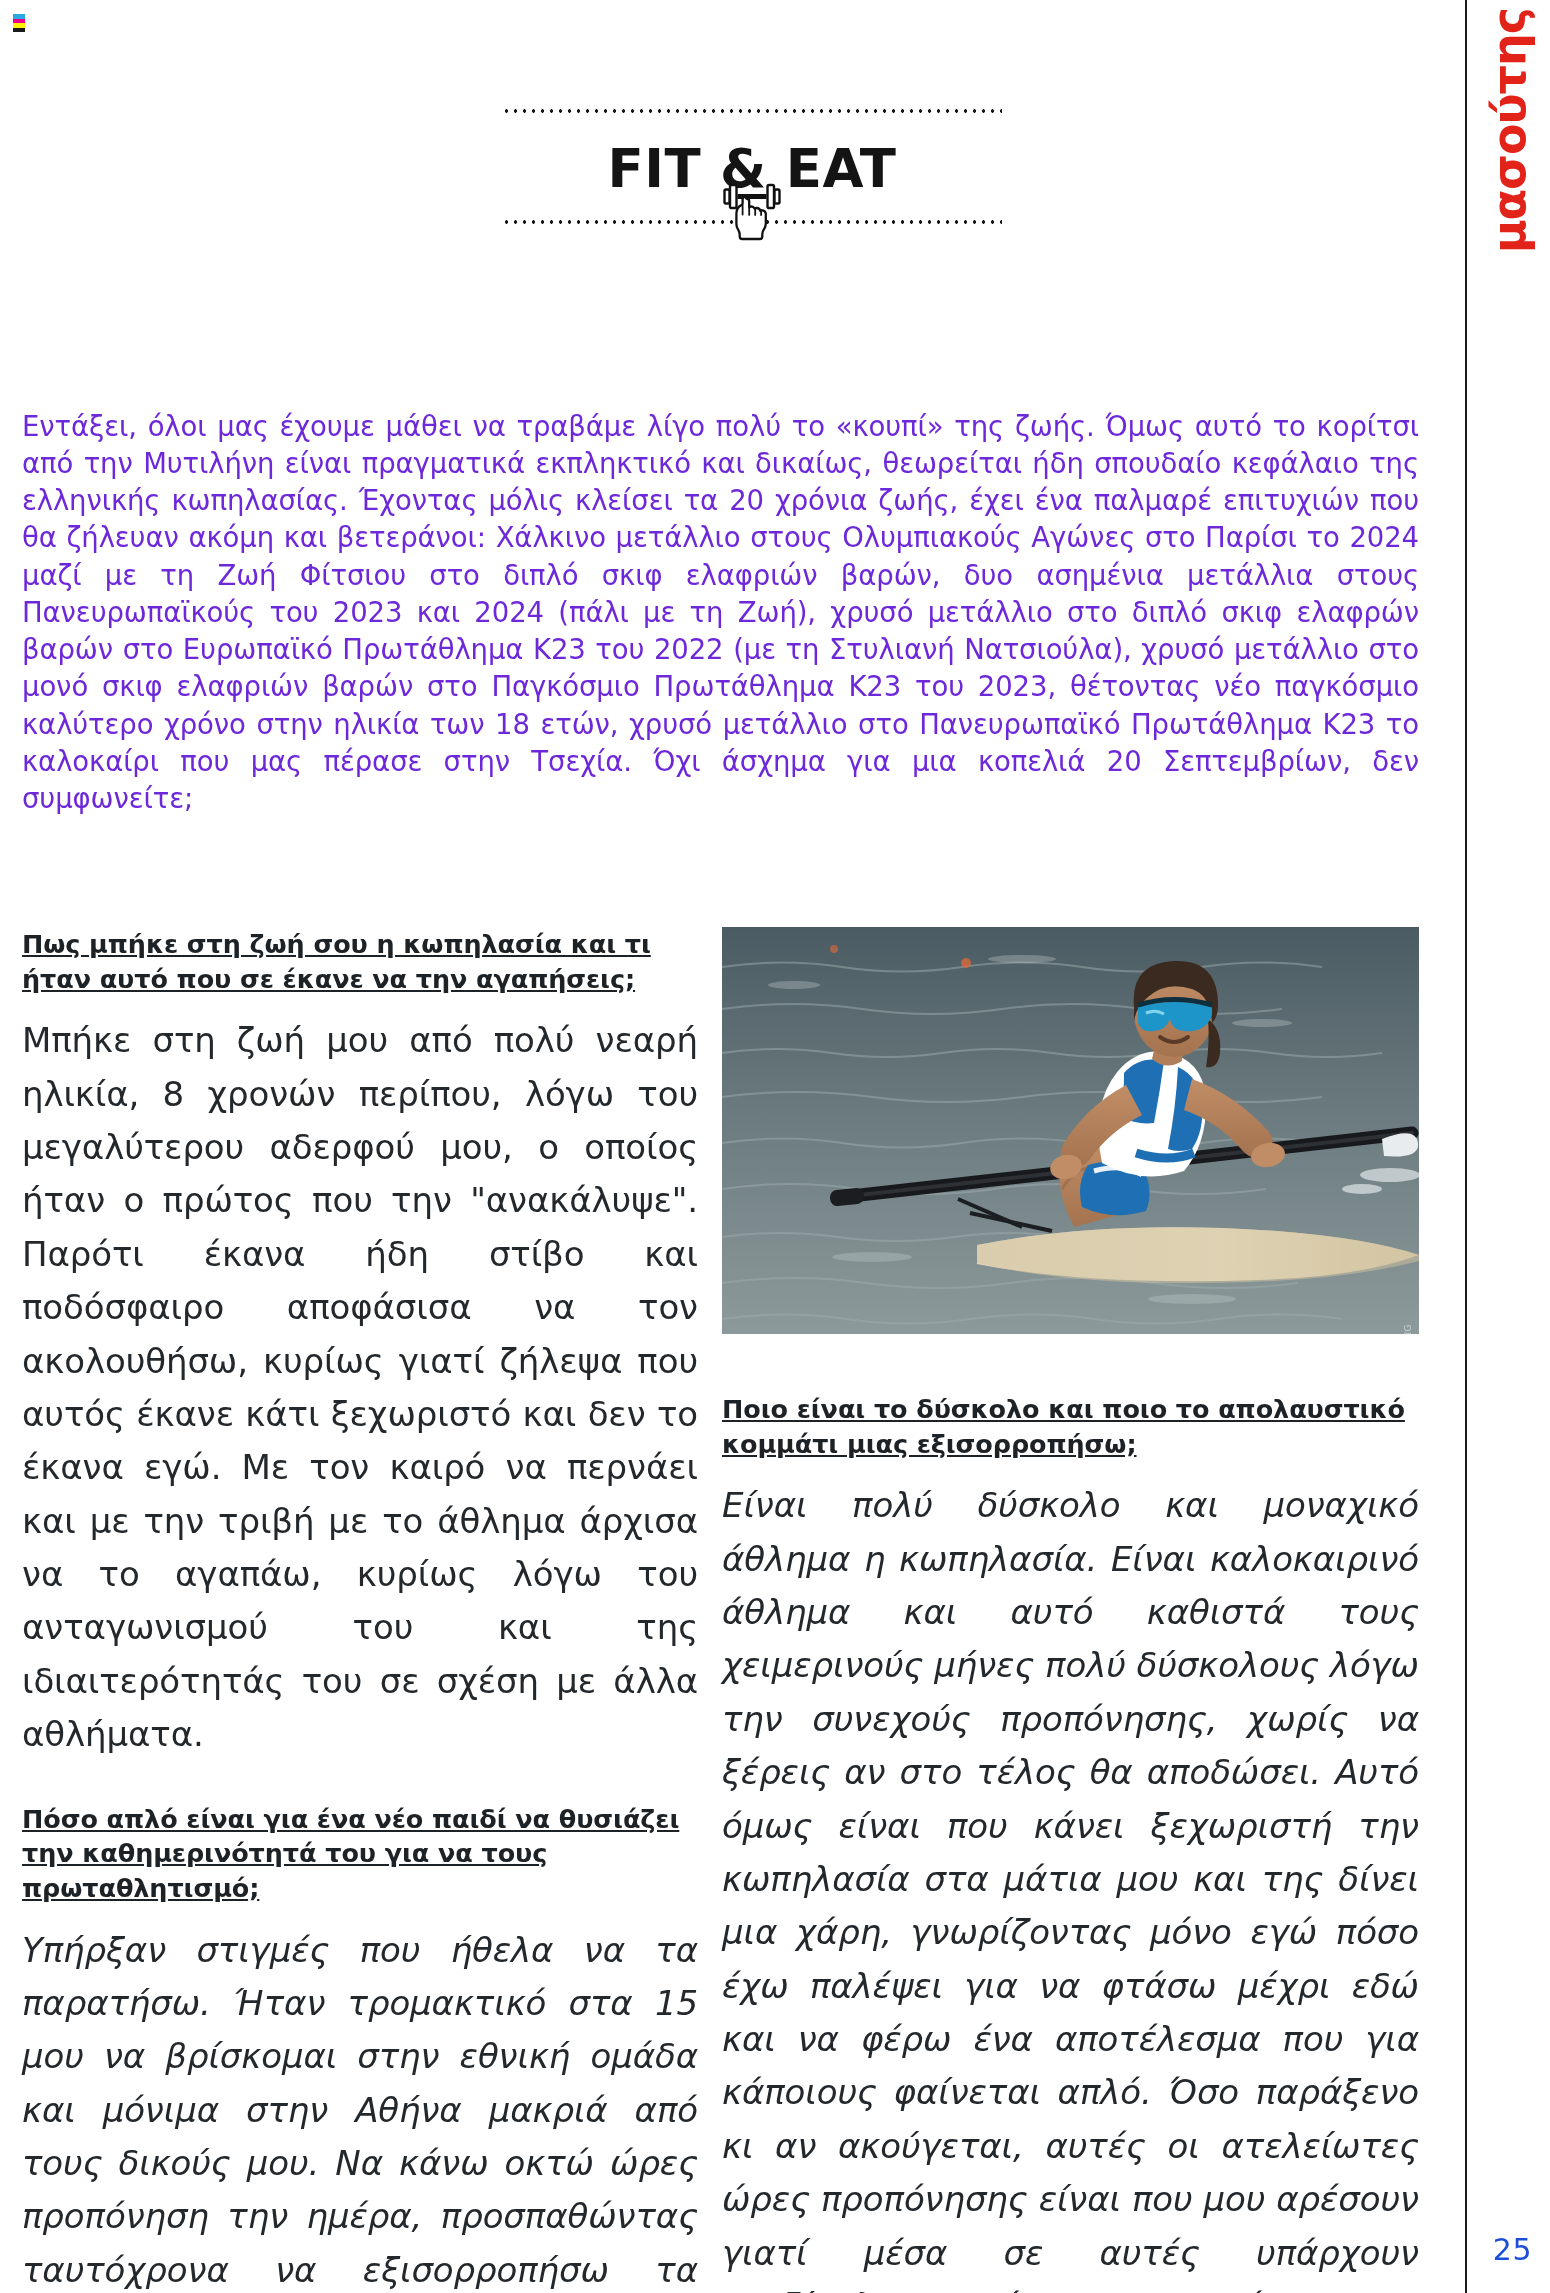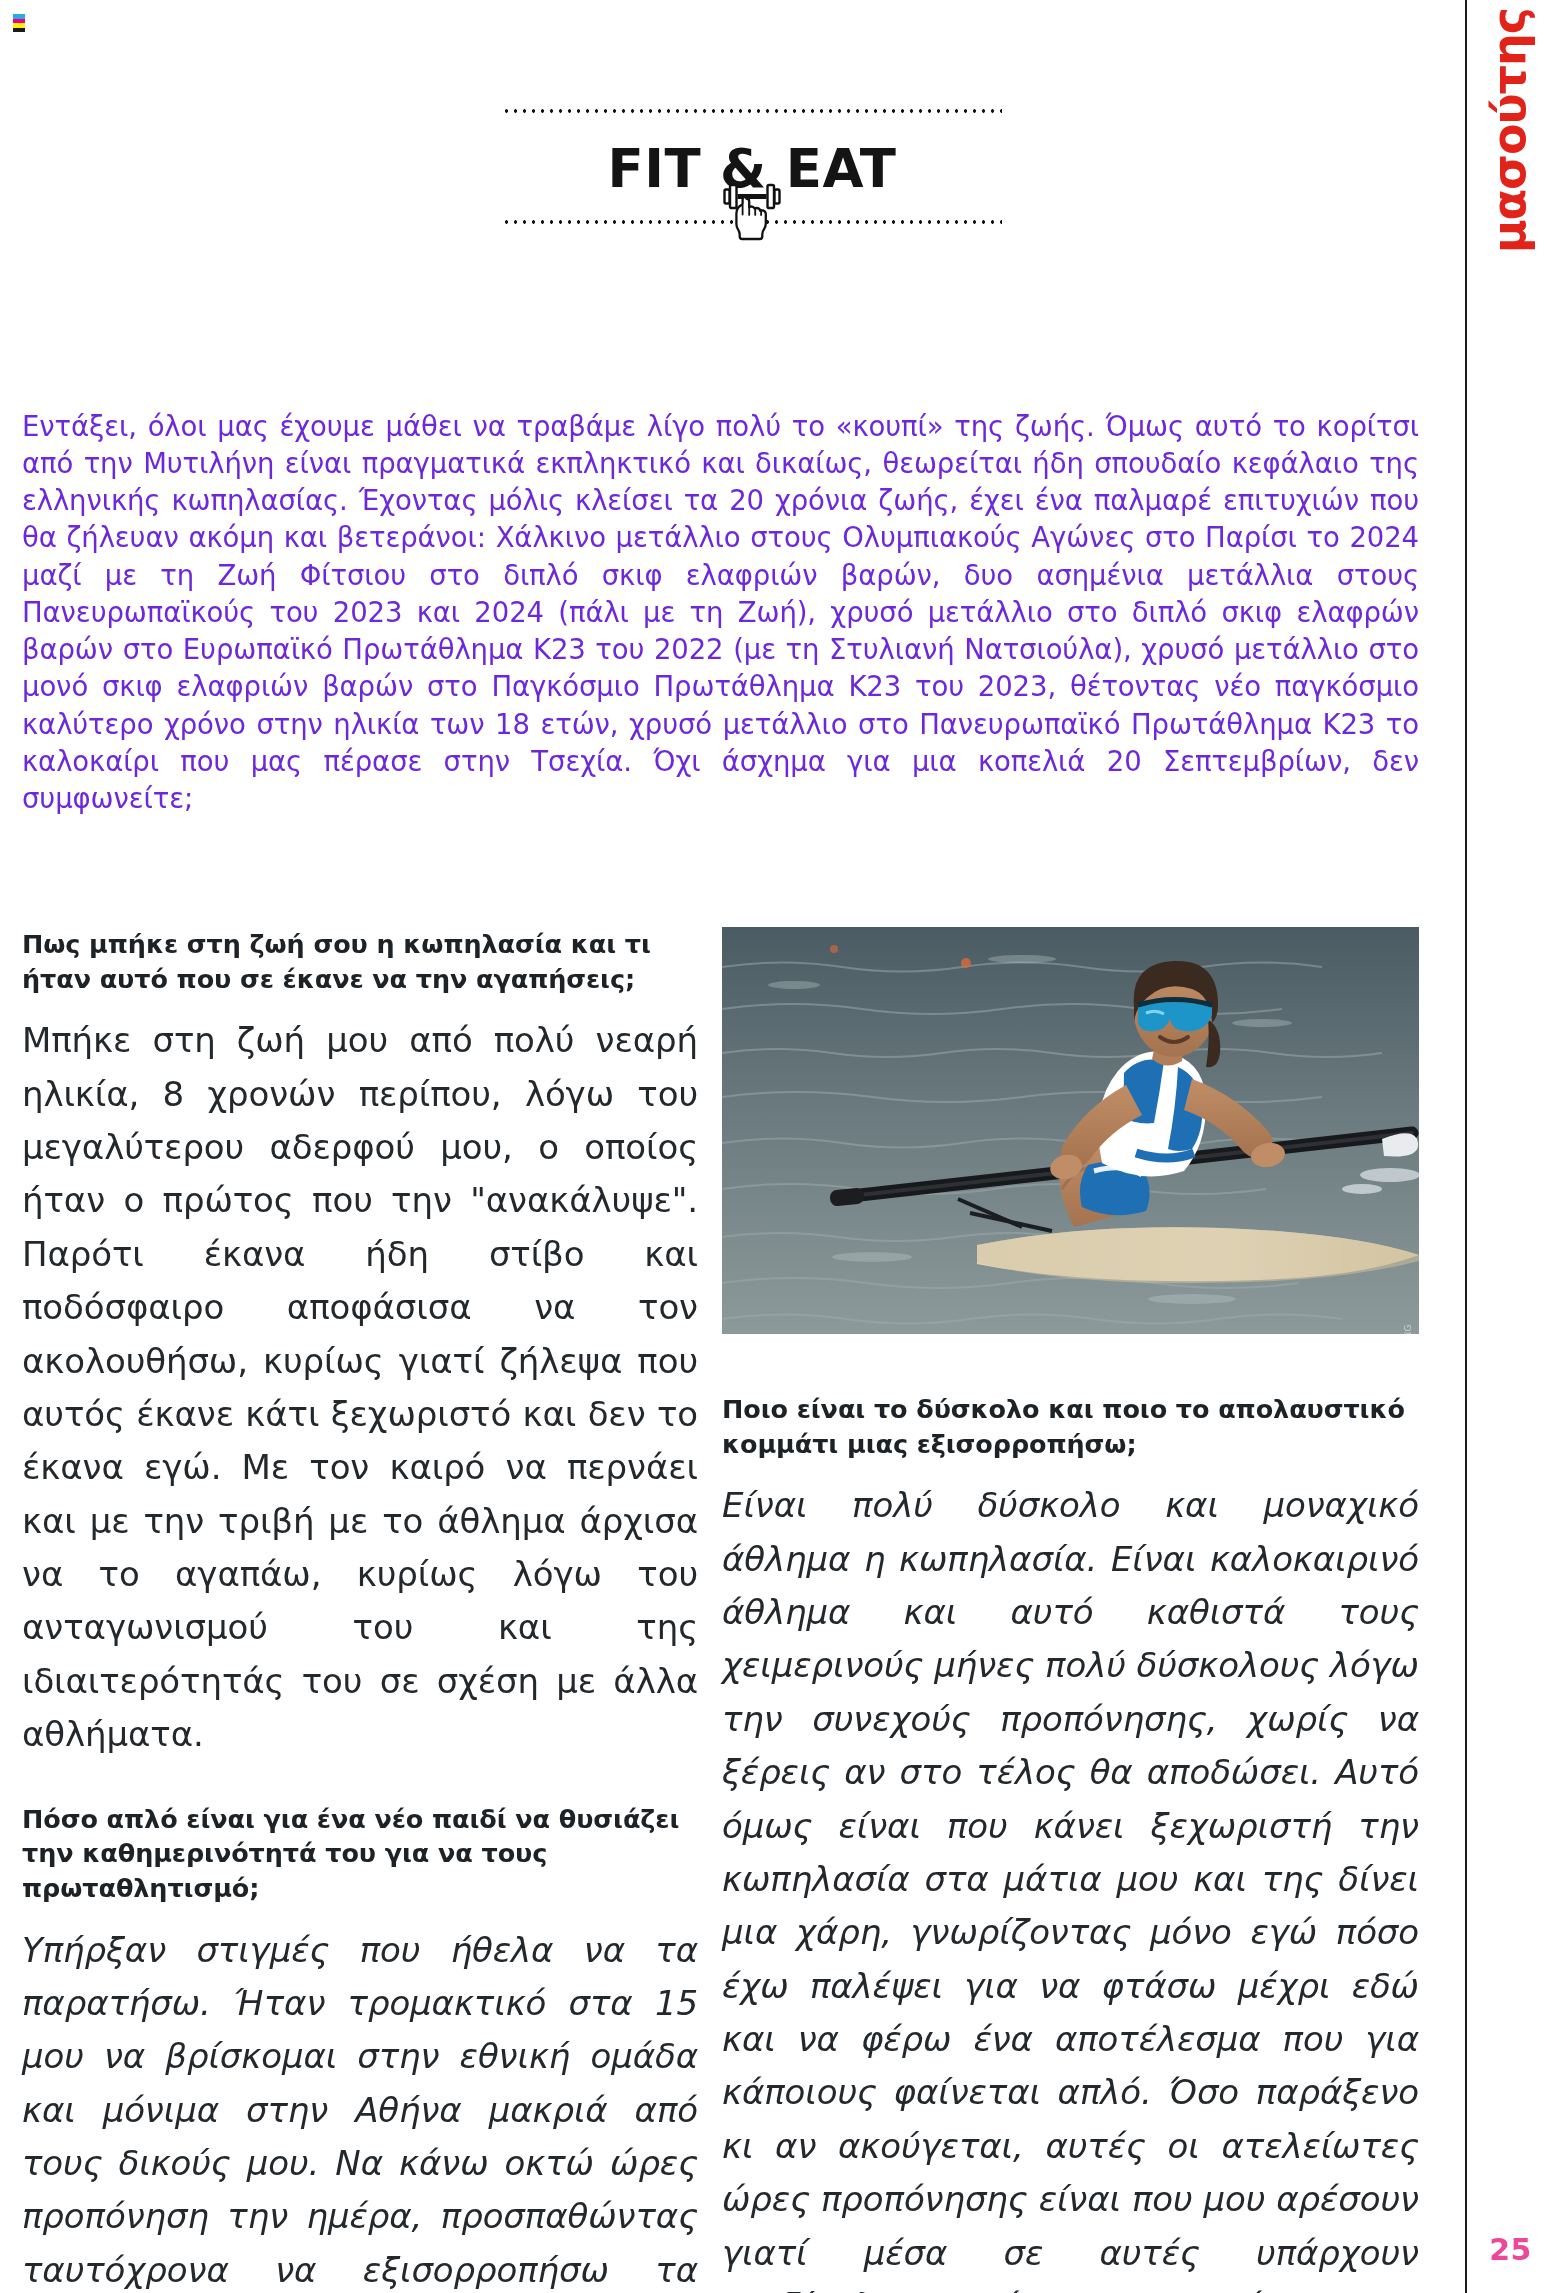--- a/index.html
+++ b/index.html
@@ -124,20 +124,21 @@
     left: 722px; top: 1392px;
     width: 697px;
   }
   .q {
     font-size: 25.5px;
     font-weight: 700;
     line-height: 1.36;
     color: #1d2227;
     margin: 0 0 22px 0;
     letter-spacing: -0.1px;
+    text-decoration: underline;
   }
   .a {
     font-size: 34px;
     font-weight: 400;
     line-height: 1.57;
     color: #23282d;
     margin: 0 0 40px 0;
     text-align: justify;
     text-justify: inter-word;
     letter-spacing: -0.1px;
@@ -164,22 +165,22 @@
     white-space: nowrap;
     opacity: .8;
     letter-spacing: .4px;
   }
 
   
   .folio {
     position: absolute;
     right: 18px; bottom: 26px;
     font-size: 30px;
-    color: #ec4899;
-    font-weight: 700;
+    color: #1d4ed8;
+    font-weight: 400;
     letter-spacing: 0.5px;
   }
 </style>
 </head>
 <body>
 
 <div class="page">
 
   <div class="reg-mark">
     <i></i>

